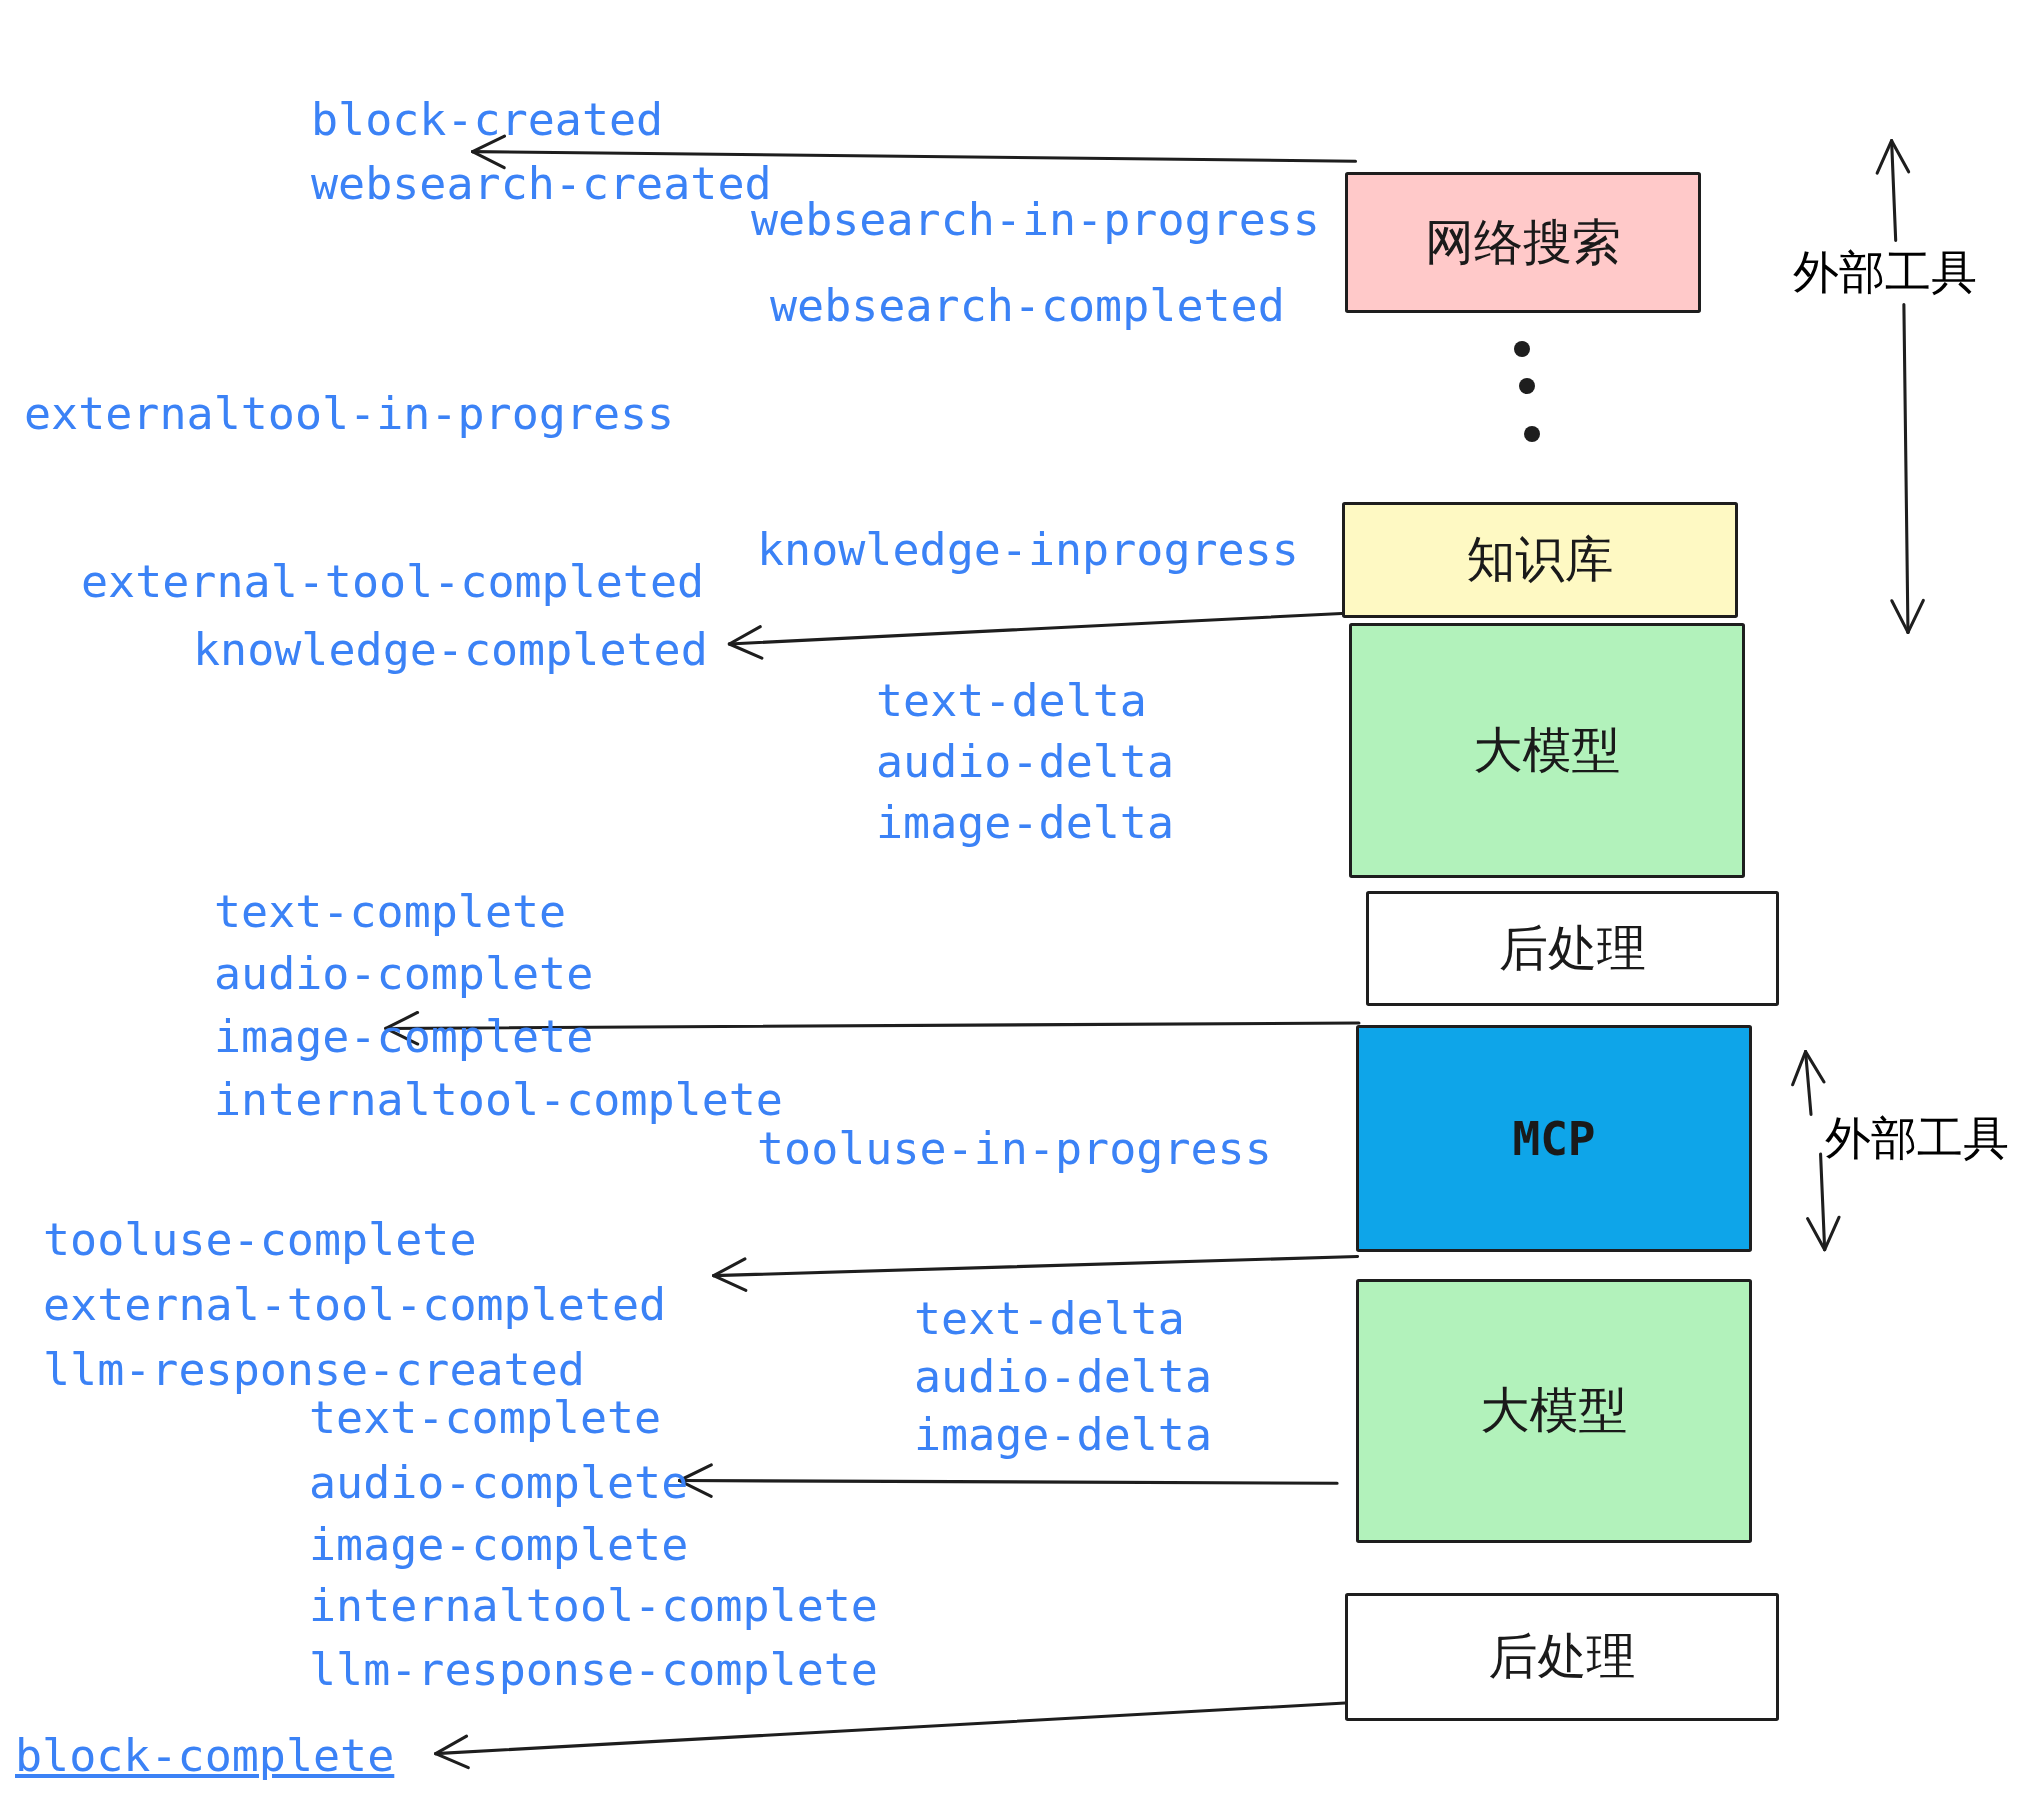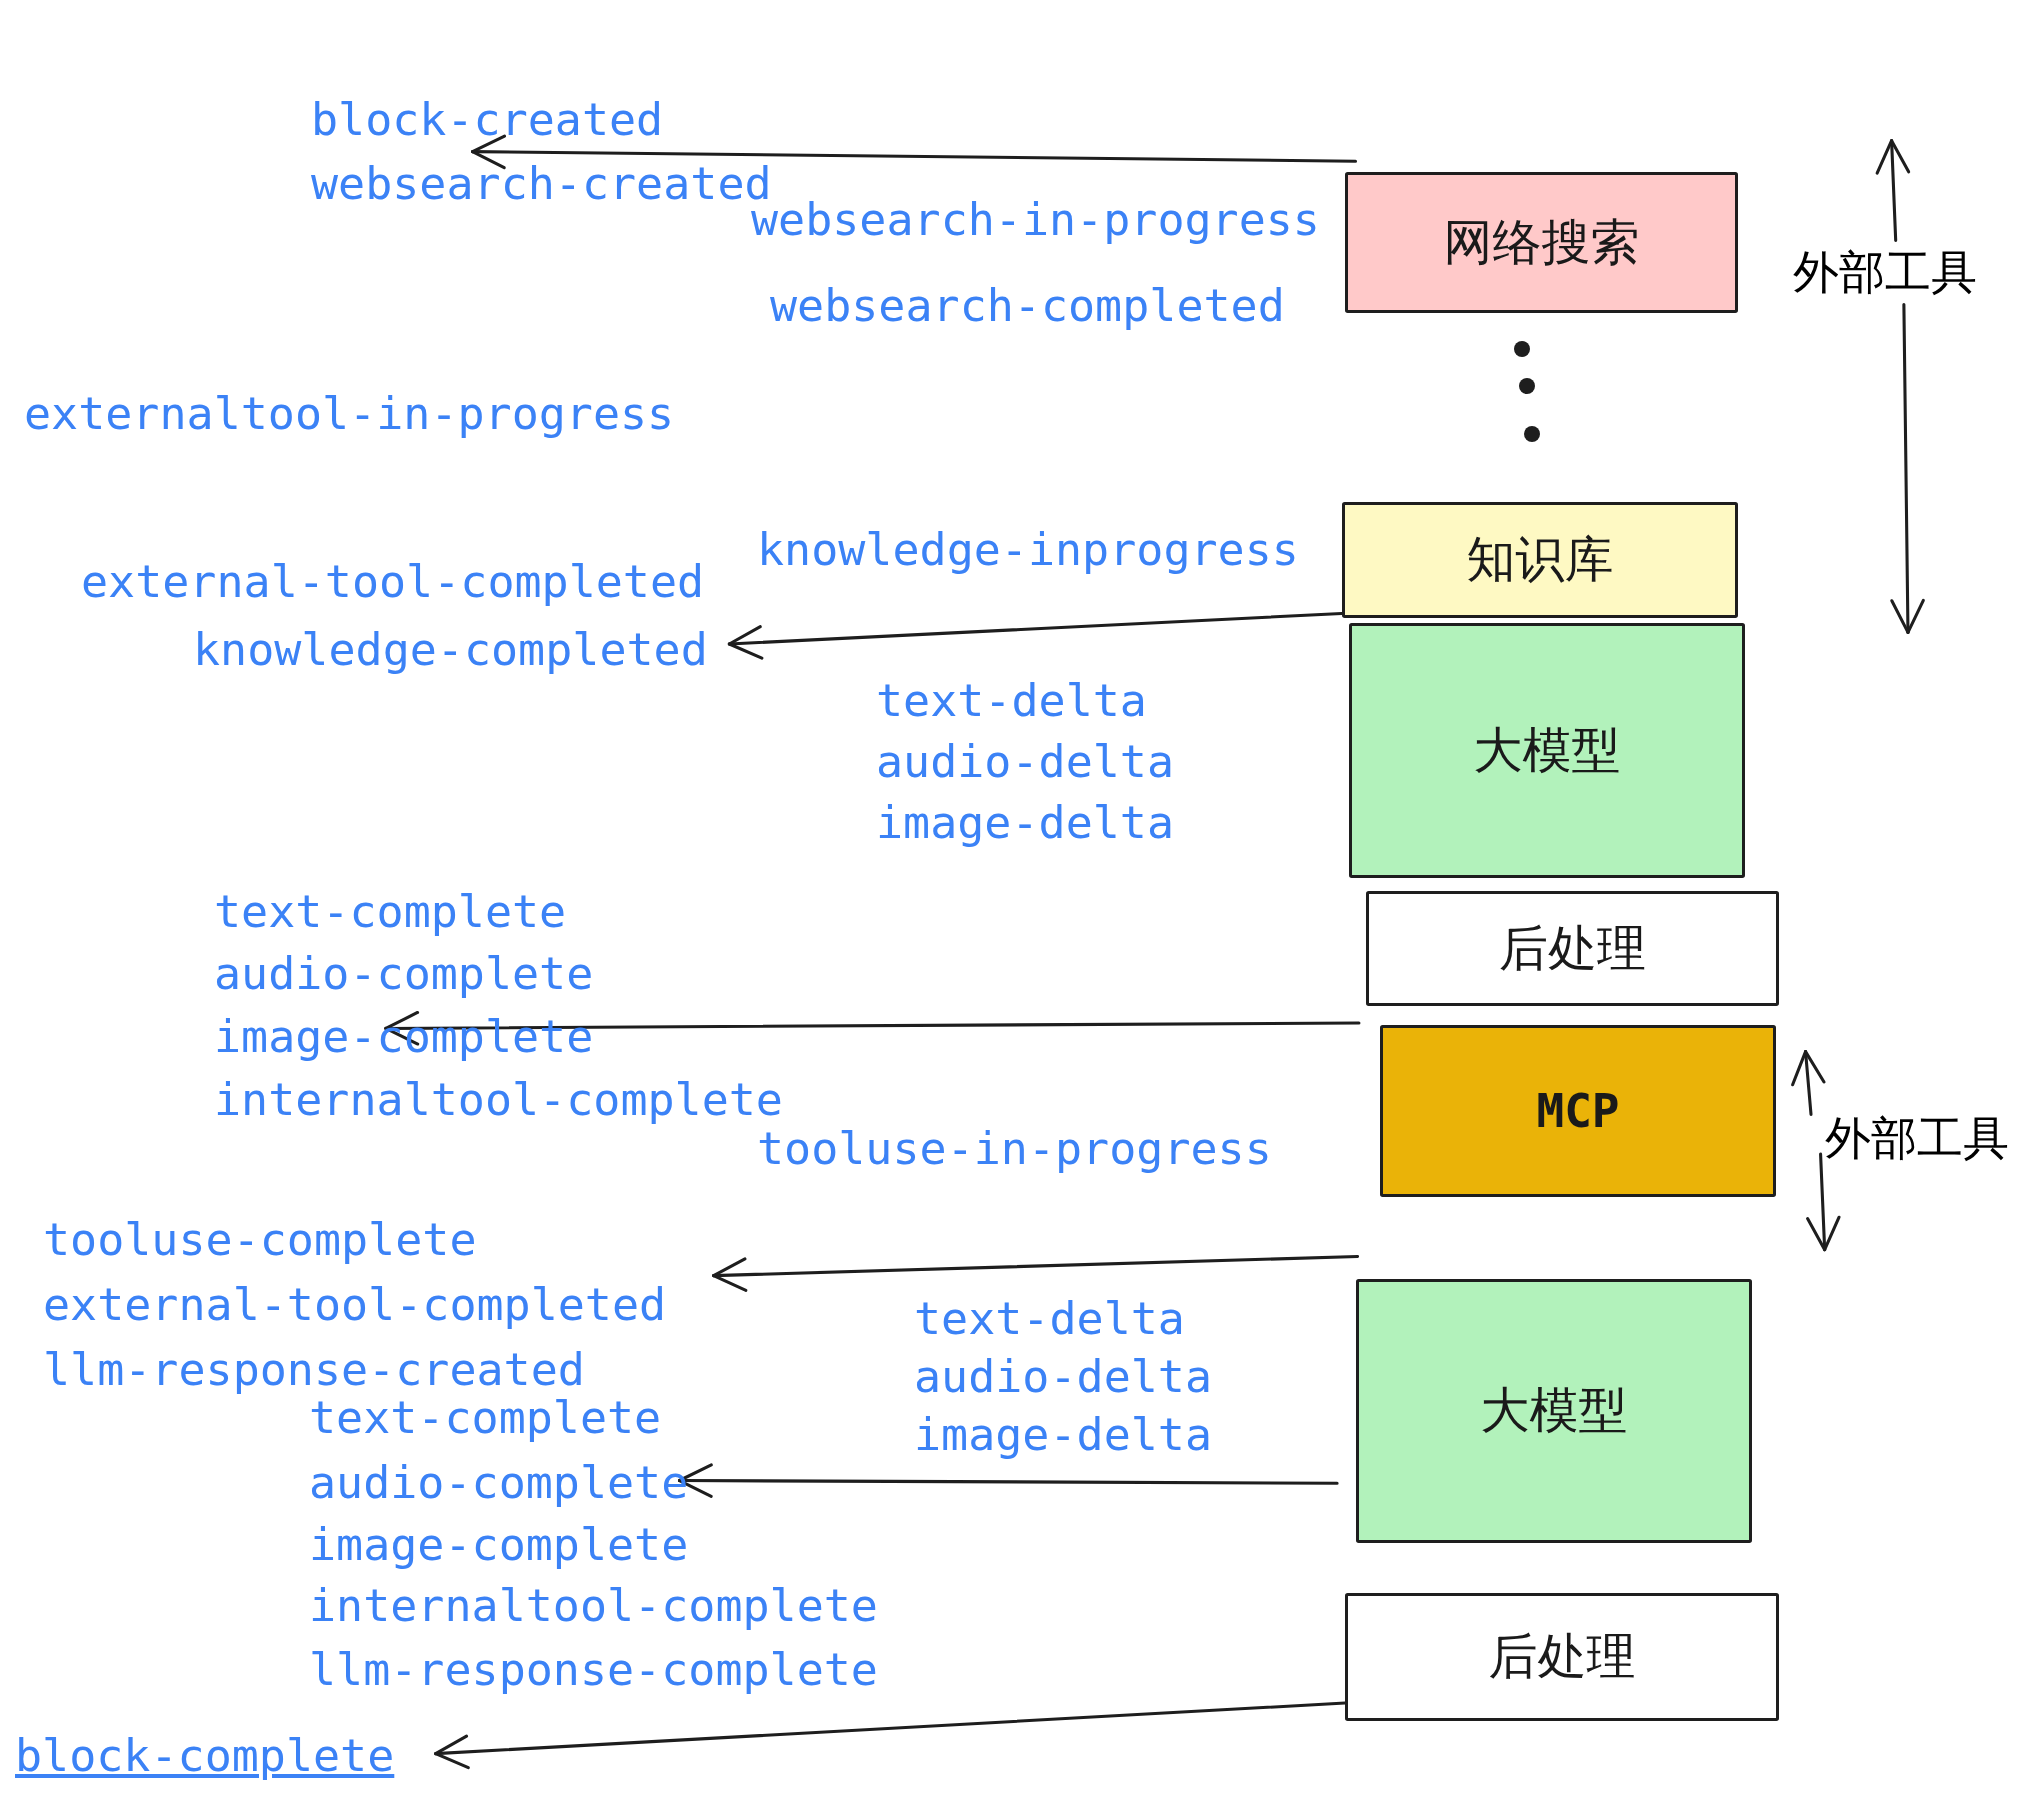--- a/index.html
+++ b/index.html
@@ -83,33 +83,33 @@
         <line x1="2644" y1="1540" x2="2625.037969166369" y2="1588.4194319118308"></line>
         <line x1="2644" y1="1540" x2="2671.0349979803846" y2="1584.4196902758295"></line>
       </g>
       <g stroke="#1e1e1e" stroke-width="4.5" fill="none" stroke-linecap="round">
         <line x1="2666" y1="1690" x2="2672" y2="1830"></line>
         <line x1="2672" y1="1830" x2="2693.069044322036" y2="1782.4595396387867"></line>
         <line x1="2672" y1="1830" x2="2646.940784450848" y2="1784.4364650618377"></line>
       </g>
     </svg>
   <div id="boxes-layer">
-      <div class="box" style="left: 1345px; top: 172px; width: 393px; height: 141px; background: rgb(255, 201, 201);">
+      <div class="box" style="left: 1345px; top: 172px; width: 356px; height: 141px; background: rgb(255, 201, 201);">
         <span class="box-label">网络搜索</span>
       </div>
       <div class="box" style="left: 1342px; top: 502px; width: 396px; height: 116px; background: #fef9c3;">
         <span class="box-label">知识库</span>
       </div>
       <div class="box" style="left: 1349px; top: 623px; width: 396px; height: 255px; background: rgb(178, 242, 187);">
         <span class="box-label">大模型</span>
       </div>
       <div class="box" style="left: 1366px; top: 891px; width: 413px; height: 115px; background: rgb(255, 255, 255);">
         <span class="box-label">后处理</span>
       </div>
-      <div class="box" style="left: 1356px; top: 1025px; width: 396px; height: 172px; background: #eab308; margin-left: 24px;">
+      <div class="box" style="left: 1356px; top: 1025px; width: 396px; height: 227px; background: #0ea5e9;">
         <span class="box-label mono">MCP</span>
       </div>
       <div class="box" style="left: 1356px; top: 1279px; width: 396px; height: 264px; background: rgb(178, 242, 187);">
         <span class="box-label">大模型</span>
       </div>
       <div class="box" style="left: 1345px; top: 1593px; width: 434px; height: 128px; background: rgb(255, 255, 255);">
         <span class="box-label">后处理</span>
       </div>
     </div>
   <div id="events-layer">

